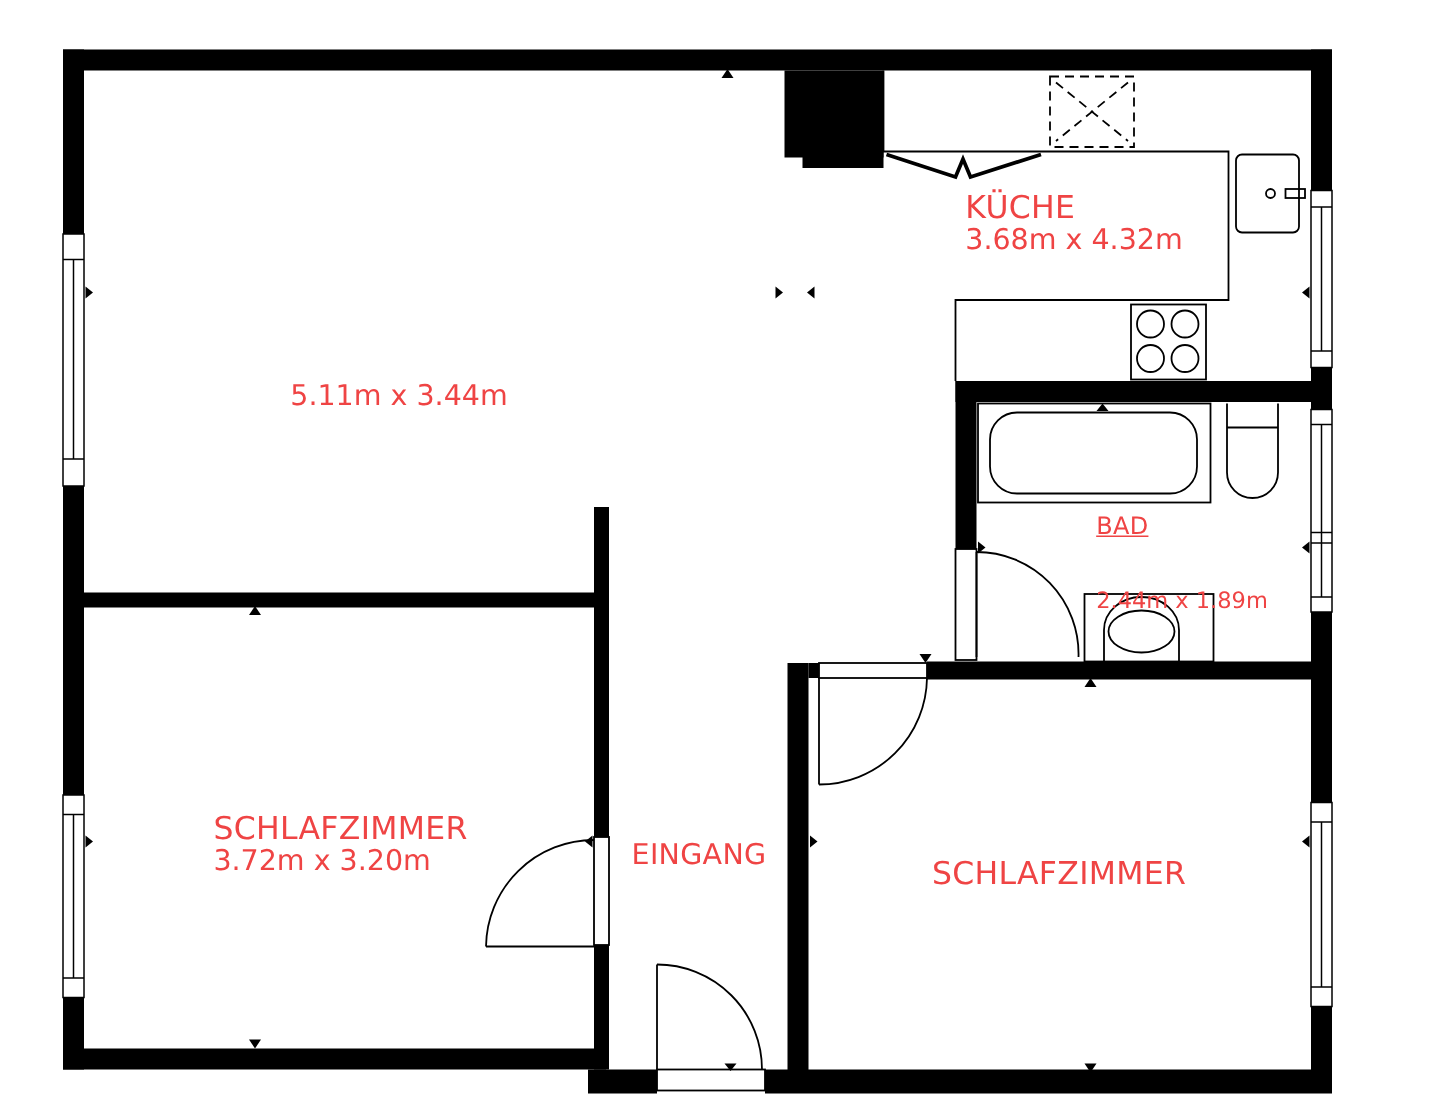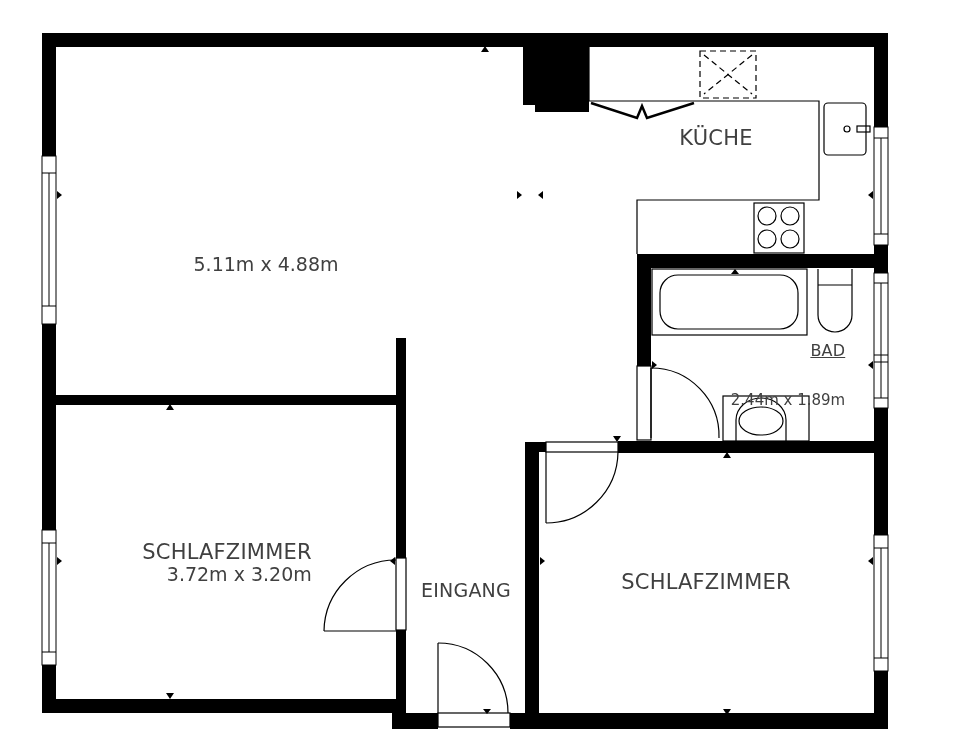--- a/index.html
+++ b/index.html
@@ -1,18 +1,18 @@
 <!DOCTYPE html>
 <html><head>
   <meta charset="utf-8">
   <style>
     html, body { margin: 0; padding: 0; background: #ffffff; }
     body { width: 960px; height: 744px; position: relative; overflow: hidden; font-family: "DejaVu Sans", sans-serif; }
     #plan { position: absolute; left: 0; top: 0; }
-    .room-label { position: absolute; text-align: right; color: #404040; white-space: nowrap; transform: translateX(-50%); line-height: 1.15; }
+    .room-label { position: absolute; text-align: left; color: #ef4444; white-space: nowrap; transform: translateX(-50%); line-height: 1.15; }
     .room-label .name { display: block; font-size: 21px; letter-spacing: 0.2px; }
     .room-label .dims { display: block; font-size: 19px; }
     .room-label.small .name { font-size: 16px; text-decoration: underline; }
     .room-label.small .dims { font-size: 15px; margin-top: 32px; }
   </style>
 </head>
 <body>
 
 <svg id="plan" width="960" height="744" viewBox="0 0 960 744" xmlns="http://www.w3.org/2000/svg">
 
@@ -155,36 +155,37 @@
     <polygon points="873,557 873,565 868,561"></polygon>
     <polygon points="731,274 739,274 735,269"></polygon>
     <polygon points="652,361 652,369 657,365"></polygon>
     <polygon points="873,361 873,369 868,365"></polygon>
     <polygon points="613,436 621,436 617,442"></polygon>
     <polygon points="483,709 491,709 487,714"></polygon>
   </g>
 </svg>
 
 <div class="room-label" style="left:266px; top:254px;">
-  <span class="dims">5.11m x 4.88m</span>
+  <span class="dims">5.11m x 3.44m</span>
 </div>
 
 <div class="room-label" style="left:716px; top:126px;">
   <span class="name">KÜCHE</span>
+  <span class="dims">3.68m x 4.32m</span>
 </div>
 
 <div class="room-label small" style="left:788px; top:342px;">
   <span class="name">BAD</span>
   <span class="dims">2.44m x 1.89m</span>
 </div>
 
 <div class="room-label" style="left:227px; top:540px;">
   <span class="name">SCHLAFZIMMER</span>
   <span class="dims">3.72m x 3.20m</span>
 </div>
 
-<div class="room-label" style="left:466px; top:580px;">
+<div class="room-label" style="left:466px; top:560px;">
   <span class="name" style="font-size:19px;">EINGANG</span>
 </div>
 
 <div class="room-label" style="left:706px; top:570px;">
   <span class="name">SCHLAFZIMMER</span>
 </div>
 
 </body></html>

